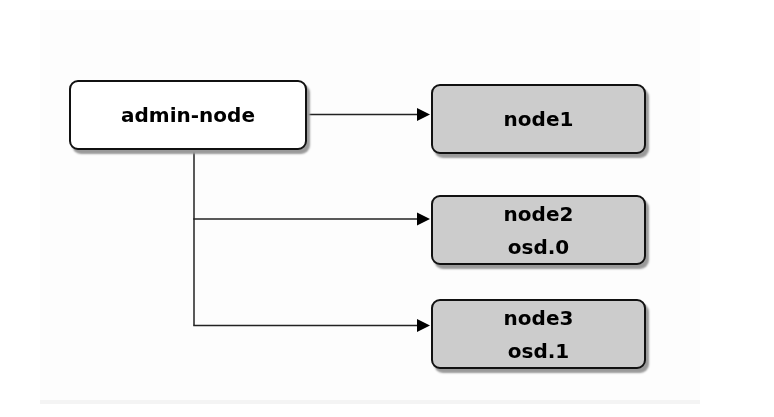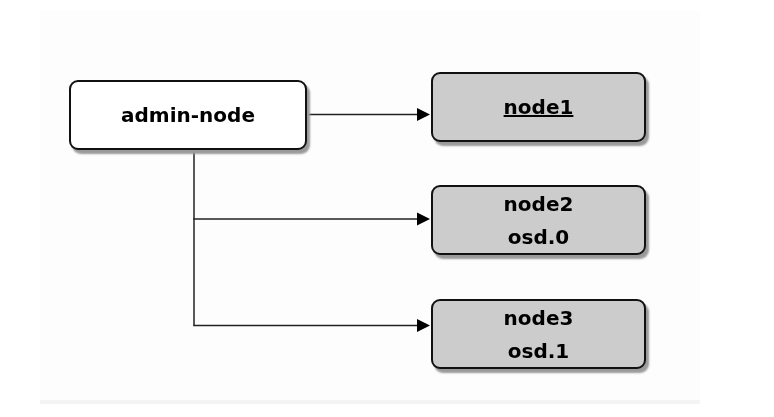--- a/index.html
+++ b/index.html
@@ -54,22 +54,22 @@
     width: 238px;
     height: 70px;
     background: var(--admin_fill, #ffffff);
   }
   .node-box {
     left: 431px;
     width: 215px;
     height: 70px;
     background: var(--node_fill, #cccccc);
   }
-  .node-box.n1 { top: 72px; text-decoration: underline; }
-  .node-box.n2 { top: 185px; }
+  .node-box.n1 { top: 84px; }
+  .node-box.n2 { top: 195px; }
   .node-box.n3 { top: 291px; margin-top: 8px; }
   .alt-font {
     font-family: "Liberation Sans", sans-serif;
     letter-spacing: -0.5px;
   }
 </style>
 </head>
 <body>
 
 <div class="canvas" style="--background: #ffffff; --admin_fill: #ffffff; --node_fill: #cccccc; --border: #111111; --line: #222222; --arrowhead: #000000; --shadow: #9a9a9a; --text: #000000;">

